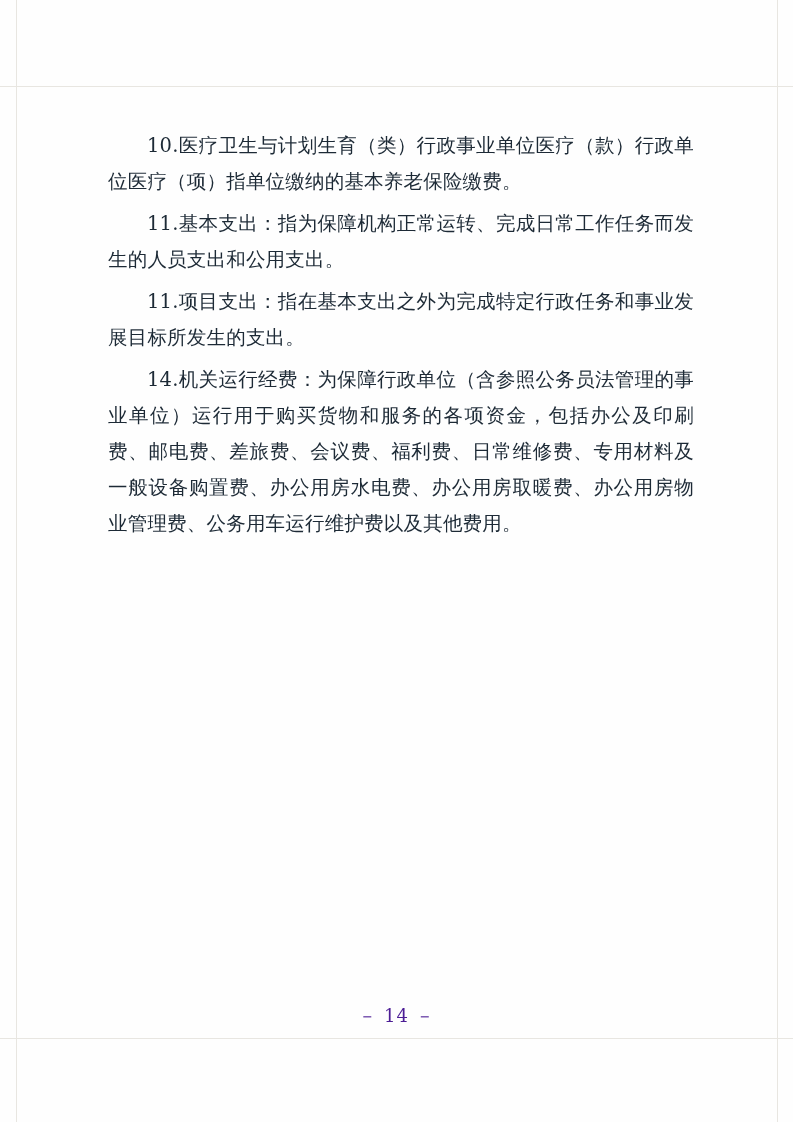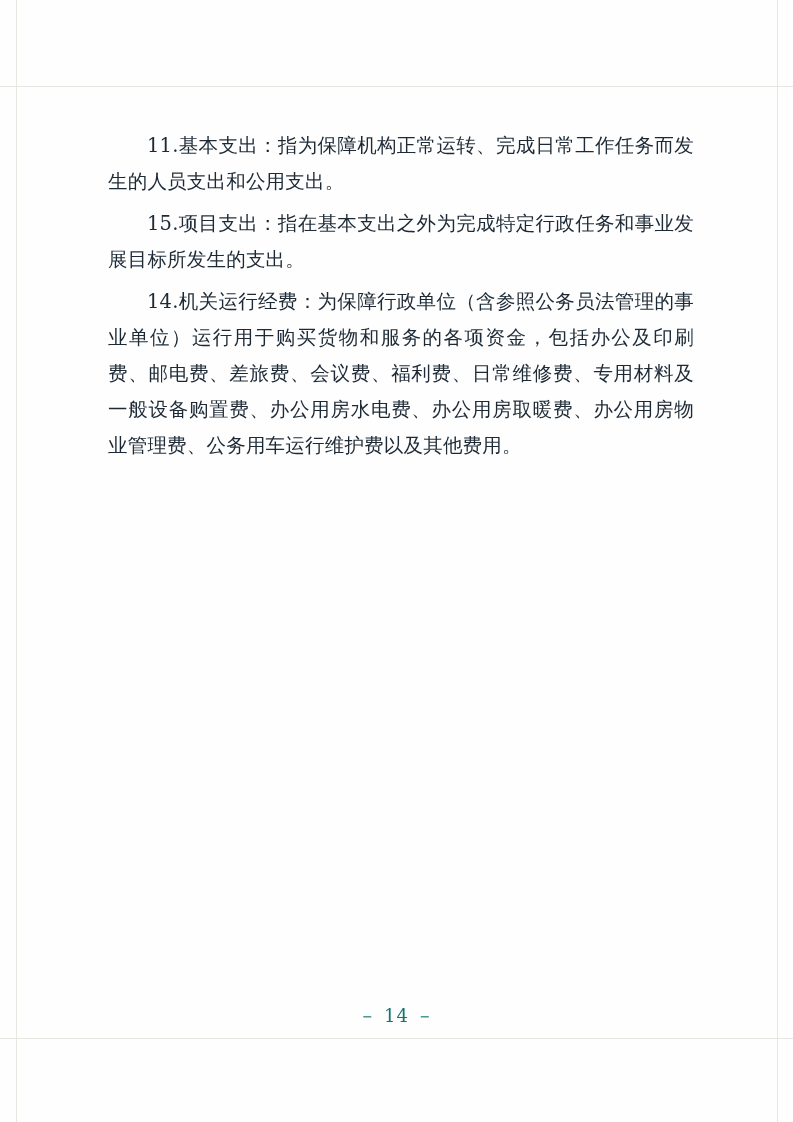--- a/index.html
+++ b/index.html
@@ -40,21 +40,21 @@
   .para.indent {
     text-indent: 39px;
   }
   .footer {
     position: absolute;
     left: 0;
     right: 0;
     top: 1004px;
     text-align: center;
     font-size: 18px;
-    color: #0f766e;
+    color: #4c1d95;
     letter-spacing: 1px;
     font-weight: 500;
   }
   .edge-line {
     position: absolute;
     background: #e8e6e1;
   }
   .edge-top {
     left: 0; top: 86px; width: 793px; height: 1px;
   }
@@ -73,20 +73,21 @@
 <body>
 
 <div class="page">
   <div class="edge-line edge-top"></div>
   <div class="edge-line edge-left"></div>
   <div class="edge-line edge-right"></div>
   <div class="edge-line edge-bottom"></div>
 
   <div class="content-layer">
     <div class="page-inner">
+      <p class="para indent">10.医疗卫生与计划生育（类）行政事业单位医疗（款）行政单位医疗（项）指单位缴纳的基本养老保险缴费。</p>
       <p class="para indent">11.基本支出：指为保障机构正常运转、完成日常工作任务而发生的人员支出和公用支出。</p>
-      <p class="para indent">15.项目支出：指在基本支出之外为完成特定行政任务和事业发展目标所发生的支出。</p>
+      <p class="para indent">11.项目支出：指在基本支出之外为完成特定行政任务和事业发展目标所发生的支出。</p>
       <p class="para indent">14.机关运行经费：为保障行政单位（含参照公务员法管理的事业单位）运行用于购买货物和服务的各项资金，包括办公及印刷费、邮电费、差旅费、会议费、福利费、日常维修费、专用材料及一般设备购置费、办公用房水电费、办公用房取暖费、办公用房物业管理费、公务用车运行维护费以及其他费用。</p>
     </div>
 
     <div class="footer">－ 14 －</div>
   </div>
 </div>
 
 </body></html>

